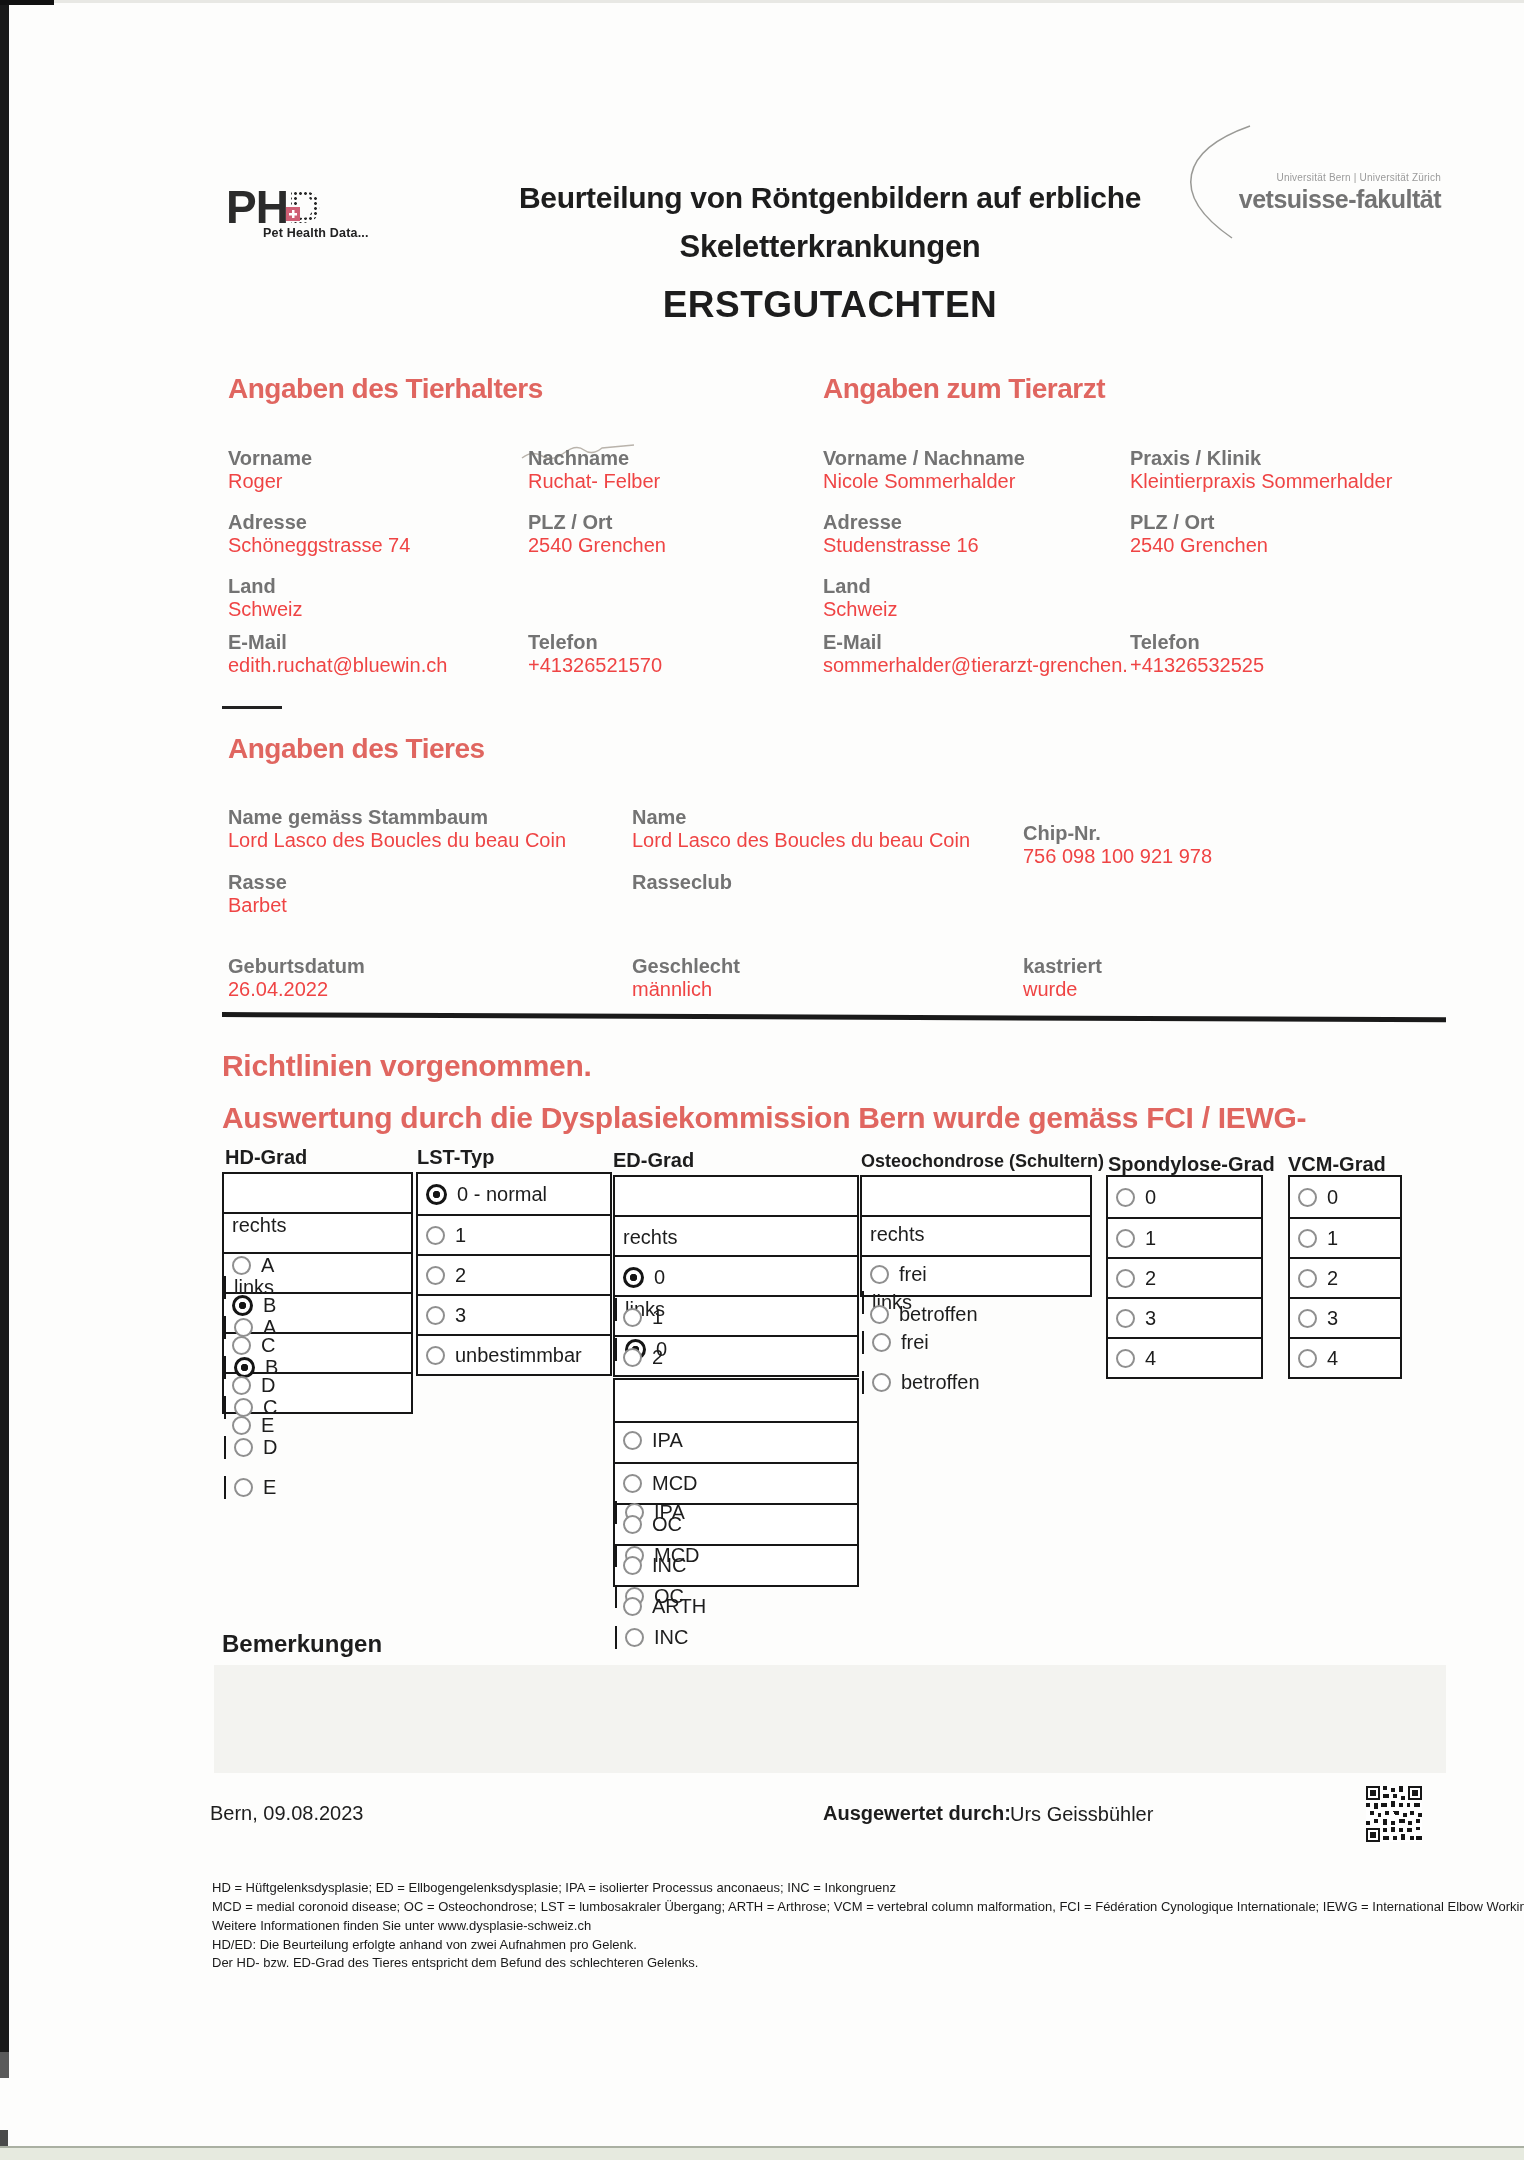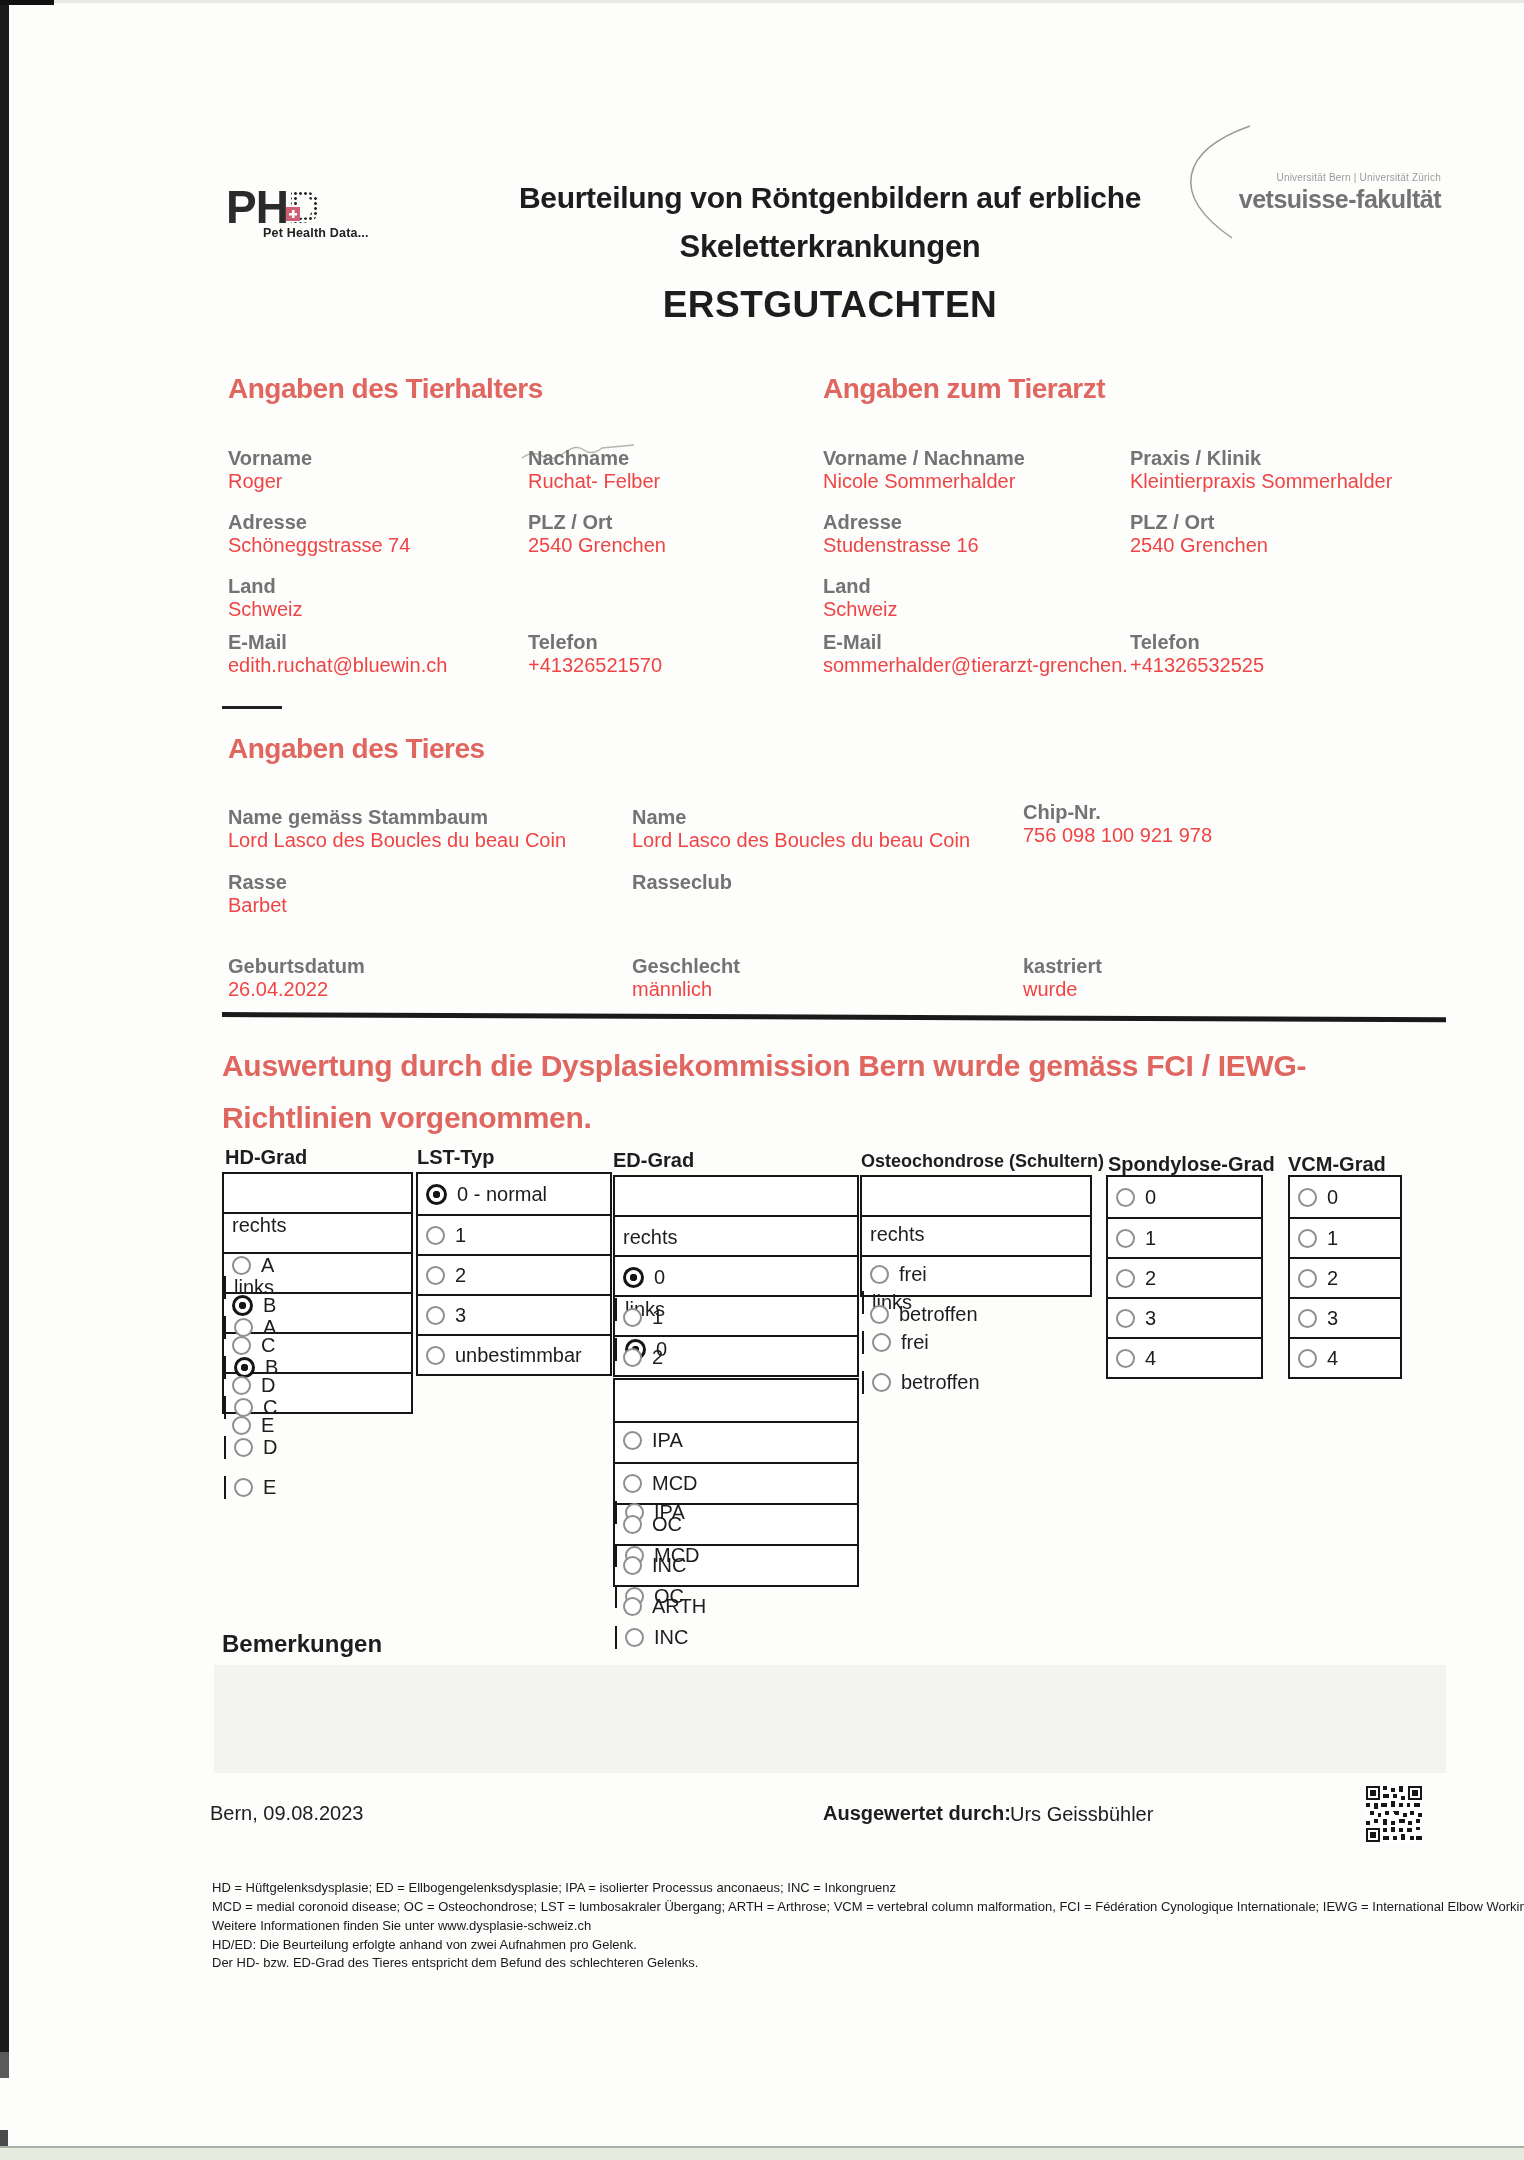--- a/index.html
+++ b/index.html
@@ -164,21 +164,21 @@
   <div class="abs shortline"></div>
   <div class="abs red-h" style="left:228px;top:733px;">Angaben des Tieres</div>
   <div class="abs field" style="left:228px;top:806px;">
     <div class="lbl">Name gemäss Stammbaum</div>
     <div class="val">Lord Lasco des Boucles du beau Coin</div>
   </div>
   <div class="abs field" style="left:632px;top:806px;">
     <div class="lbl">Name</div>
     <div class="val">Lord Lasco des Boucles du beau Coin</div>
   </div>
-  <div class="abs field" style="left:1023px;top:801px;">
+  <div class="abs field" style="left:1023px;top:822px;">
     <div class="lbl">Chip-Nr.</div>
     <div class="val">756 098 100 921 978</div>
   </div>
   <div class="abs field" style="left:228px;top:871px;">
     <div class="lbl">Rasse</div>
     <div class="val">Barbet</div>
   </div>
   <div class="abs field" style="left:632px;top:871px;">
     <div class="lbl">Rasseclub</div>
     <div class="val"></div>
@@ -191,22 +191,22 @@
     <div class="lbl">Geschlecht</div>
     <div class="val">männlich</div>
   </div>
   <div class="abs field" style="left:1023px;top:955px;">
     <div class="lbl">kastriert</div>
     <div class="val">wurde</div>
   </div>
 
   <div class="abs divider"></div>
   <div class="abs eval-h">
+    <div>Richtlinien vorgenommen.</div>
     <div>Auswertung durch die Dysplasiekommission Bern wurde gemäss FCI / IEWG-</div>
-    <div>Richtlinien vorgenommen.</div>
   </div>
 
   <div class="abs tbl-label" style="left:225px;top:1146px;">HD-Grad</div>
   <div class="abs tbl-label" style="left:417px;top:1146px;">LST-Typ</div>
   <div class="abs tbl-label" style="left:613px;top:1149px;">ED-Grad</div>
   <div class="abs tbl-label" style="left:861px;top:1151px;font-size:18px;">Osteochondrose (Schultern)</div>
   <div class="abs tbl-label" style="left:1108px;top:1153px;">Spondylose-Grad</div>
   <div class="abs tbl-label" style="left:1288px;top:1153px;">VCM-Grad</div>
 
   <div class="tbl" id="tbl-hd" style="left:222px;top:1172px;width:191px;">

